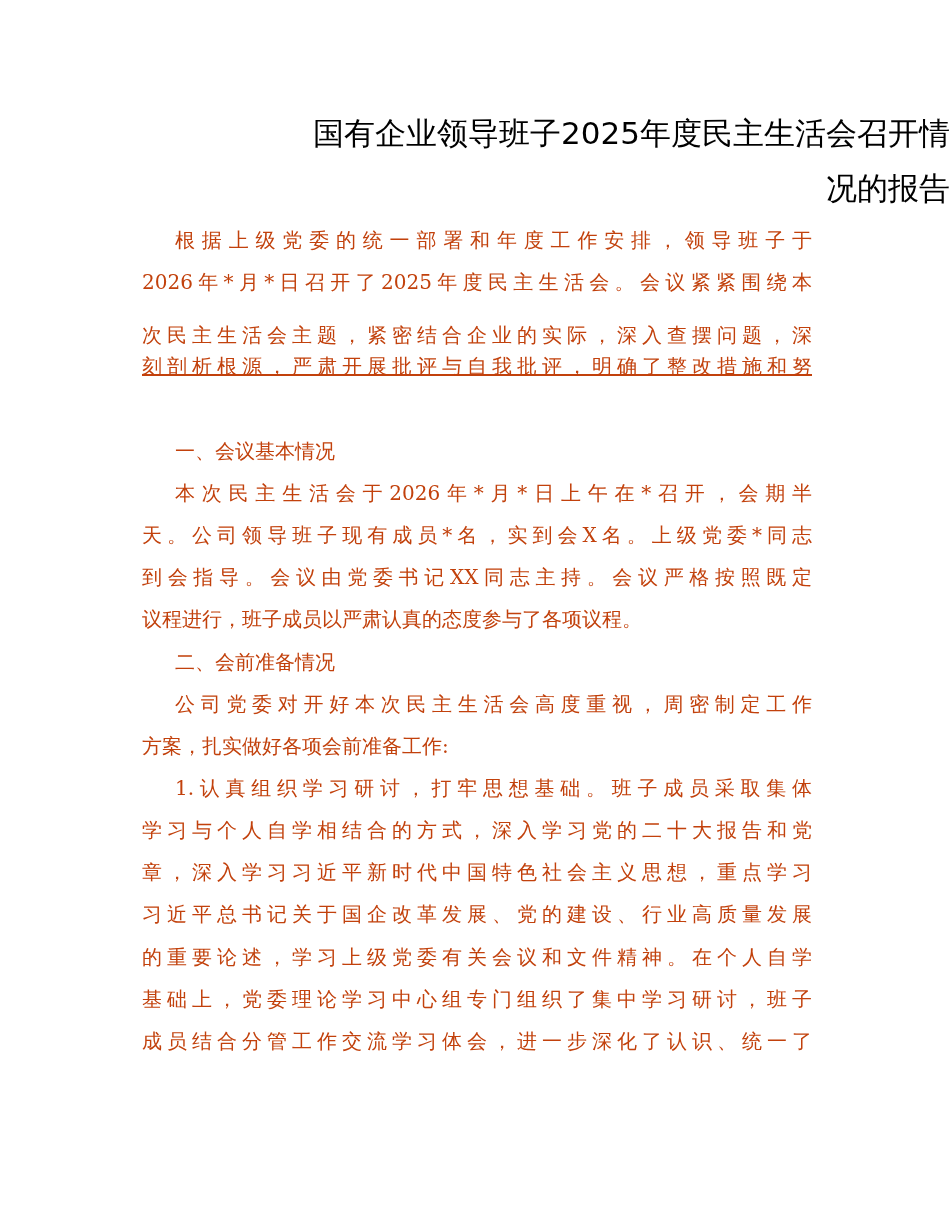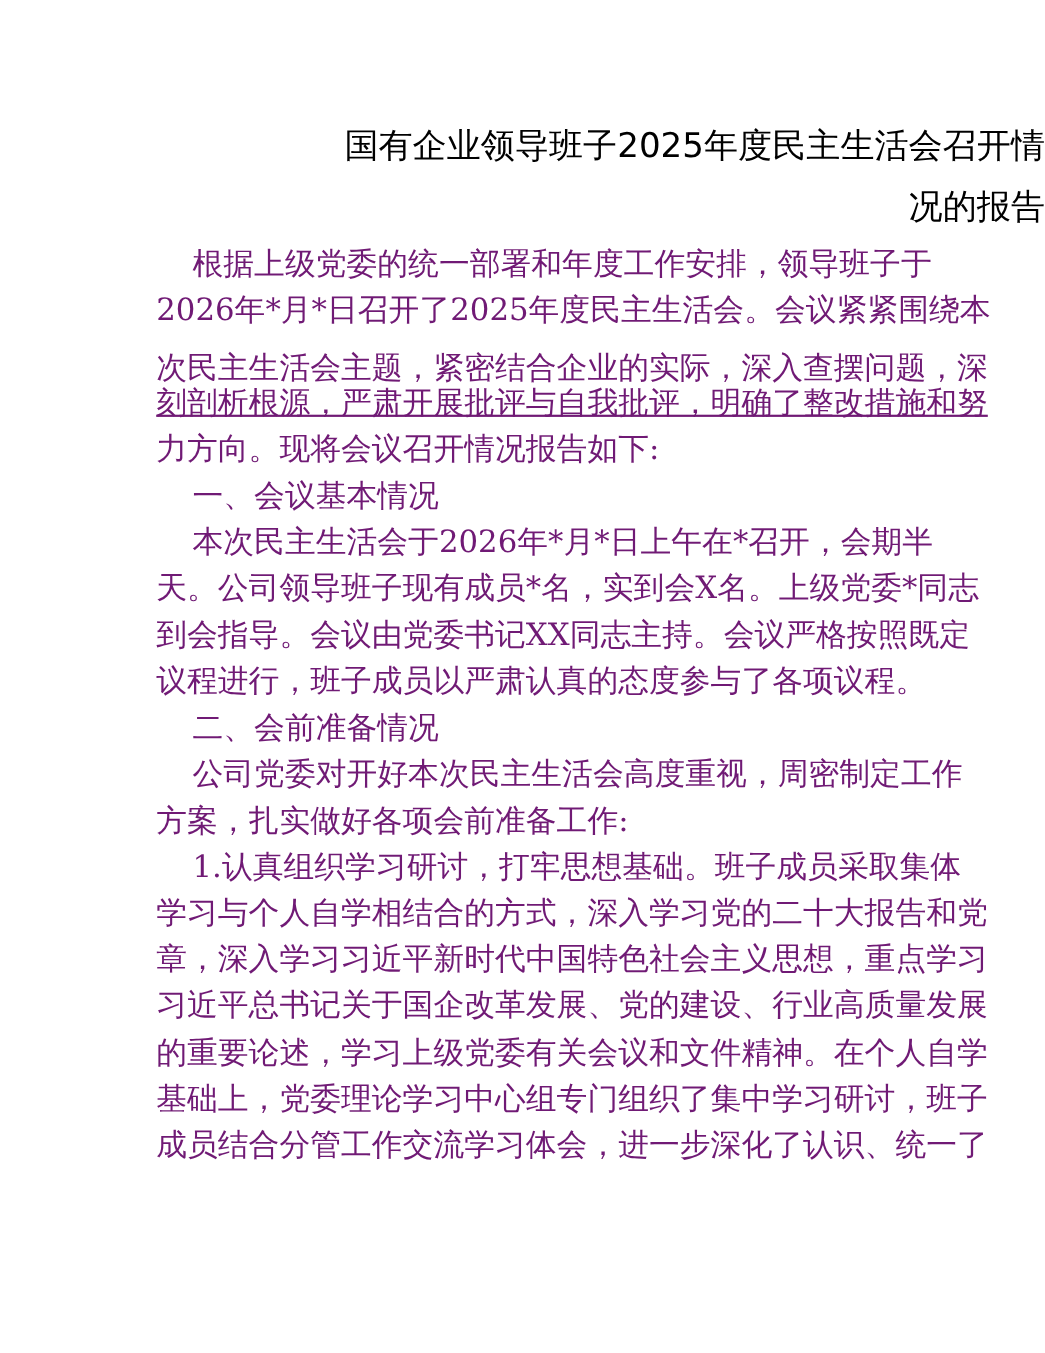--- a/index.html
+++ b/index.html
@@ -32,42 +32,41 @@
       line-height: 40px;
       letter-spacing: 0px;
       color: #000;
       white-space: nowrap;
     }
     .line {
       position: absolute;
       left: 142px;
       width: 670px;
       font-family: "DejaVu Serif", "Liberation Serif", serif;
-      font-size: 28px;
+      font-size: 20px;
       line-height: 30px;
-      color: #701a75;
+      color: #c2410c;
       white-space: nowrap;
       text-align: justify;
       text-align-last: justify;
     }
     .line.indent { left: 175px; width: 637px; }
     .line.last { text-align-last: left; }
   </style>
 </head>
 <body>
 
 <div class="page">
   <div class="title-line" style="top:113px;">国有企业领导班子2025年度民主生活会召开情</div>
   <div class="title-line" style="top:168px;">况的报告</div>
 
   <div class="line indent" style="top:225px;">根据上级党委的统一部署和年度工作安排，领导班子于</div>
   <div class="line" style="top:267px;">2026年*月*日召开了2025年度民主生活会。会议紧紧围绕本</div>
   <div class="line" style="top:309px;margin-top:11px;">次民主生活会主题，紧密结合企业的实际，深入查摆问题，深</div>
   <div class="line" style="top:351px;text-decoration:underline;">刻剖析根源，严肃开展批评与自我批评，明确了整改措施和努</div>
-  <div class="line last" style="top:393px;">力方向。现将会议召开情况报告如下:</div>
 
   <div class="line indent last" style="top:436px;">一、会议基本情况</div>
   <div class="line indent" style="top:478px;">本次民主生活会于2026年*月*日上午在*召开，会期半</div>
   <div class="line" style="top:520px;">天。公司领导班子现有成员*名，实到会X名。上级党委*同志</div>
   <div class="line" style="top:562px;">到会指导。会议由党委书记XX同志主持。会议严格按照既定</div>
   <div class="line last" style="top:604px;">议程进行，班子成员以严肃认真的态度参与了各项议程。</div>
 
   <div class="line indent" style="top:689px;">公司党委对开好本次民主生活会高度重视，周密制定工作</div>
   <div class="line indent last" style="top:647px;">二、会前准备情况</div>
   <div class="line last" style="top:731px;">方案，扎实做好各项会前准备工作:</div>

